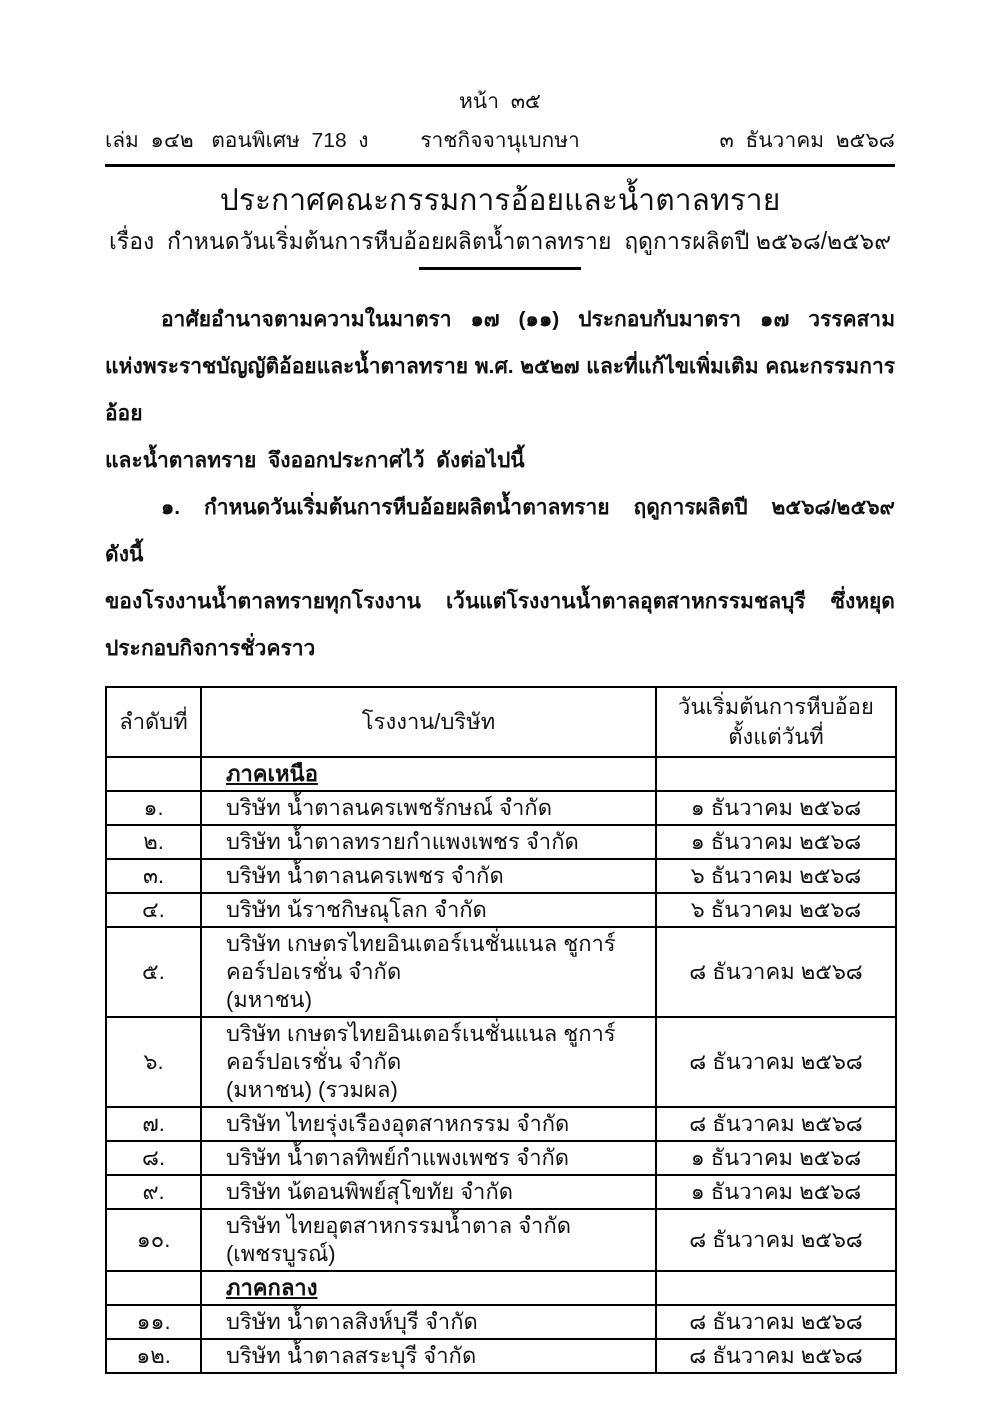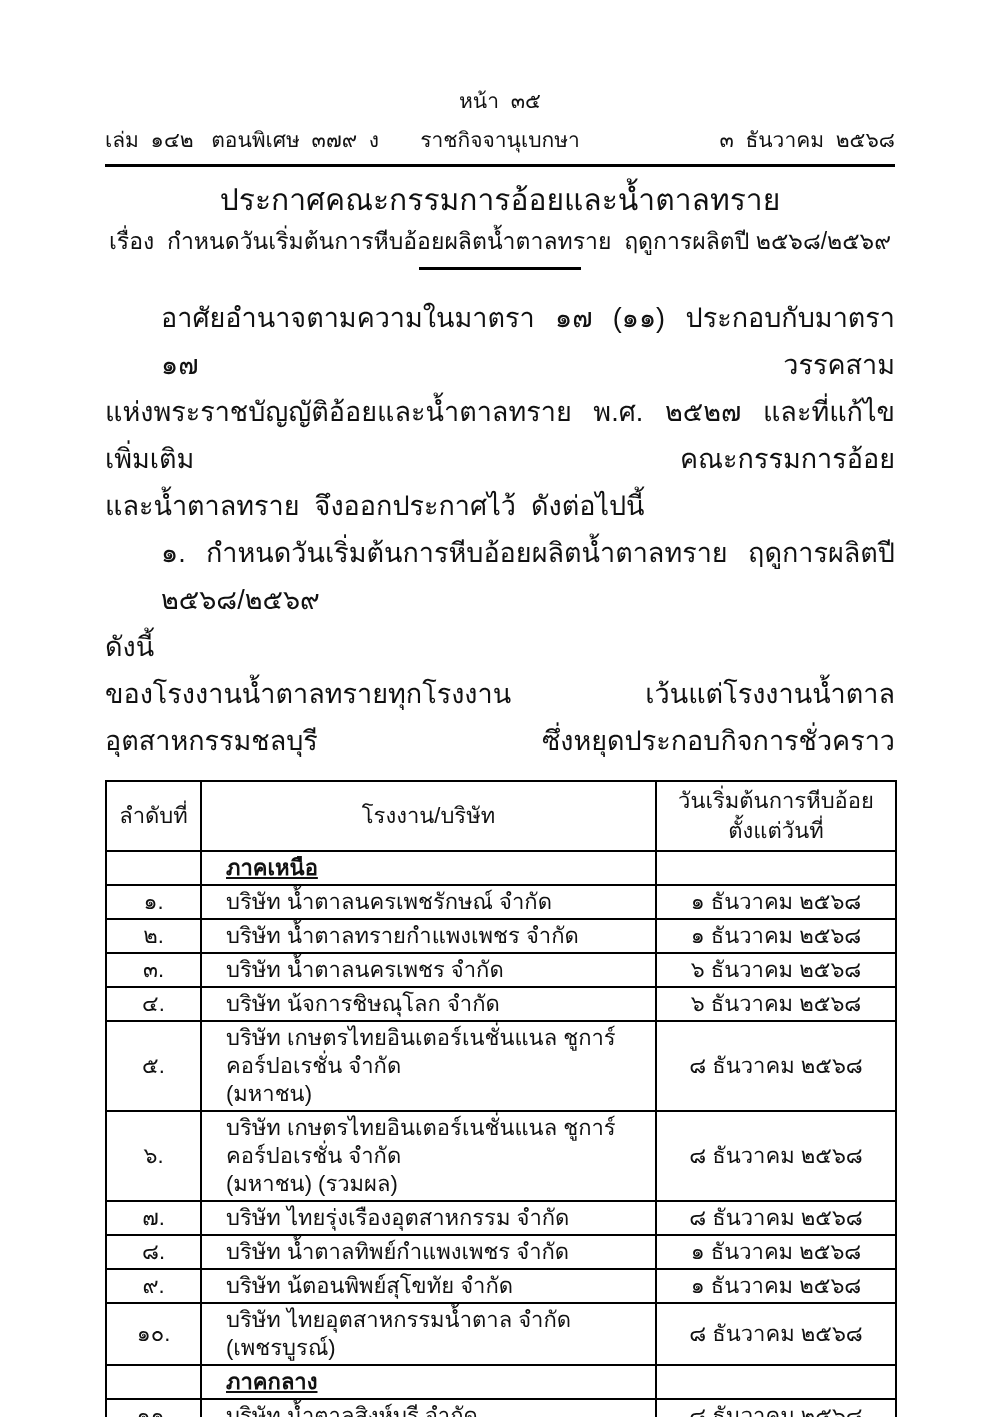--- a/index.html
+++ b/index.html
@@ -46,21 +46,21 @@
     font-size: 23px;
     line-height: 32px;
     margin-top: 5px;
   }
   .short-rule {
     width: 162px; height: 3px;
     background: #000;
     margin: 10px auto 0 auto;
   }
 
-  .body-text { font-size: 27px; margin-top: 25px; }
+  .body-text { font-size: 21px; margin-top: 25px; font-weight: bold; }
   .line { line-height: 47px; }
   .just { text-align: justify; text-align-last: justify; }
   .indent { padding-left: 56px; }
 
   table.factory-table {
     width: 100%;
     border-collapse: collapse;
     margin-top: 15px;
     font-size: 22px;
     table-layout: fixed;
@@ -94,21 +94,21 @@
   }
 </style>
 </head>
 <body>
 
 <div class="page">
 
   <div class="page-no ws-pre">หน้า  ๓๕</div>
 
   <div class="masthead">
-    <span class="left ws-pre">เล่ม  ๑๔๒   ตอนพิเศษ  ๓๗๙  ง</span>
+    <span class="left ws-pre">เล่ม  ๑๔๒   ตอนพิเศษ  718  ง</span>
     <span class="mid ws-pre">ราชกิจจานุเบกษา</span>
     <span class="right ws-pre">๓  ธันวาคม  ๒๕๖๘</span>
   </div>
 
   <hr class="header-rule">
 
   <h1 class="doc-title">ประกาศคณะกรรมการอ้อยและน้ำตาลทราย</h1>
   <div class="doc-subject ws-pre">เรื่อง  กำหนดวันเริ่มต้นการหีบอ้อยผลิตน้ำตาลทราย  ฤดูการผลิตปี ๒๕๖๘/๒๕๖๙</div>
   <div class="short-rule"></div>
 
@@ -148,21 +148,21 @@
           <td class="c-name">บริษัท น้ำตาลทรายกำแพงเพชร จำกัด</td>
           <td class="c-date">๑ ธันวาคม ๒๕๖๘</td>
         </tr>
         <tr>
           <td class="c-no">๓.</td>
           <td class="c-name">บริษัท น้ำตาลนครเพชร จำกัด</td>
           <td class="c-date">๖ ธันวาคม ๒๕๖๘</td>
         </tr>
         <tr>
           <td class="c-no">๔.</td>
-          <td class="c-name">บริษัท น้จการชิษณุโลก จำกัด</td>
+          <td class="c-name">บริษัท น้ราชกิษณุโลก จำกัด</td>
           <td class="c-date">๖ ธันวาคม ๒๕๖๘</td>
         </tr>
         <tr>
           <td class="c-no">๕.</td>
           <td class="c-name">บริษัท เกษตรไทยอินเตอร์เนชั่นแนล ชูการ์ คอร์ปอเรชั่น จำกัด<br>(มหาชน)</td>
           <td class="c-date">๘ ธันวาคม ๒๕๖๘</td>
         </tr>
         <tr>
           <td class="c-no">๖.</td>
           <td class="c-name">บริษัท เกษตรไทยอินเตอร์เนชั่นแนล ชูการ์ คอร์ปอเรชั่น จำกัด<br>(มหาชน) (รวมผล)</td>

